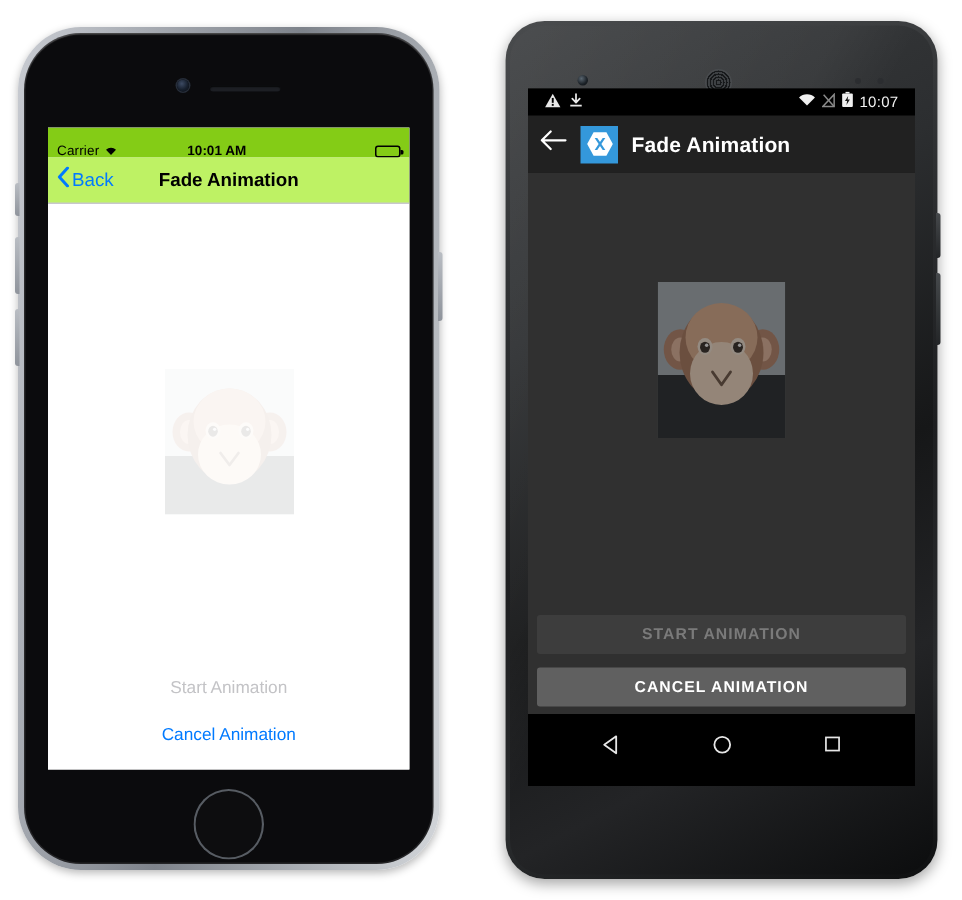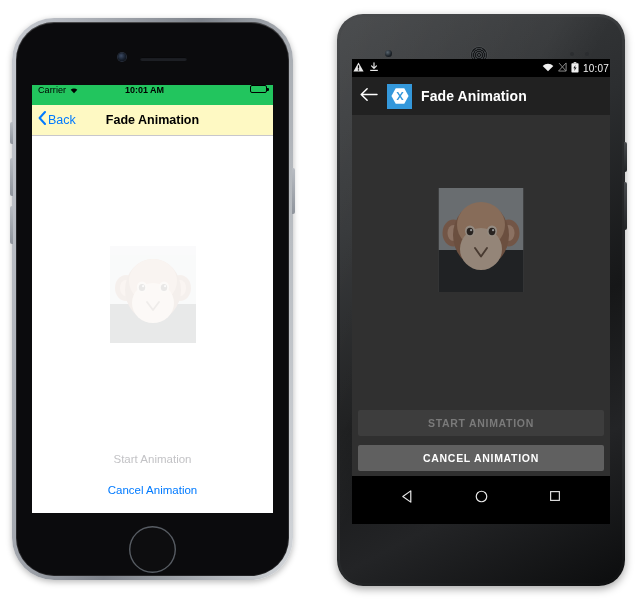--- a/index.html
+++ b/index.html
@@ -98,25 +98,25 @@
   .ip-btn-right {
     position: absolute; right: -2px; top: 150px; width: 3px; height: 46px;
     border-radius: 0 2px 2px 0;
     background: linear-gradient(180deg,#b9bdc3,#8f949c);
   }
 
   
   .ios-statusbar {
     position: relative;
     height: 20px;
-    background: #22c55e;
+    background: #84cc16;
     color: #000000;
     font-size: 9px;
     display: flex;
-    align-items: flex-start;
+    align-items: flex-end;
     padding: 0 6px;
   }
   .ios-sb-left { display: flex; align-items: center; gap: 3px; flex: 0 0 auto; }
   .ios-sb-center { position: absolute; left: 0; right: 16px; text-align: center; font-size: 9px; font-weight: 600; pointer-events: none; }
   .ios-sb-right { margin-left: auto; display: flex; align-items: center; }
   .ios-carrier { font-size: 9px; font-weight: 400; letter-spacing: 0.1px; }
   .wifi-ios { display: block; }
   .ios-battery {
     width: 17px; height: 8px;
     border: 1px solid #000;
@@ -132,21 +132,21 @@
     width: 1.6px; height: 3px;
     background: #000;
     border-radius: 0 1px 1px 0;
   }
   .ios-battery-fill { height: 100%; background: #000; border-radius: 1px; }
 
   
   .ios-navbar {
     position: relative;
     height: 30px;
-    background: #fef9c3;
+    background: #bef264;
     border-bottom: 0.5px solid #c8c7cc;
     display: flex;
     align-items: center;
     padding: 0 6px;
   }
   .ios-back {
     display: flex;
     align-items: center;
     gap: 2px;
     color: #007aff;
@@ -272,21 +272,21 @@
     border-radius: 0 2px 2px 0;
     background: linear-gradient(180deg,#46494c,#232527);
   }
 
   
   .and-statusbar {
     height: 18px;
     background: #000000;
     display: flex;
     align-items: center;
-    padding: 0 1px;
+    padding: 0 11px;
     color: #f2f2f2;
     font-size: 9.5px;
     text-align: center;
   }
   .and-sb-left { display: flex; align-items: center; gap: 5px; }
   .and-sb-right { margin-left: auto; display: flex; align-items: center; gap: 4px; }
   .and-clock { font-size: 10px; letter-spacing: 0.2px; }
 
   
   .and-appbar {

